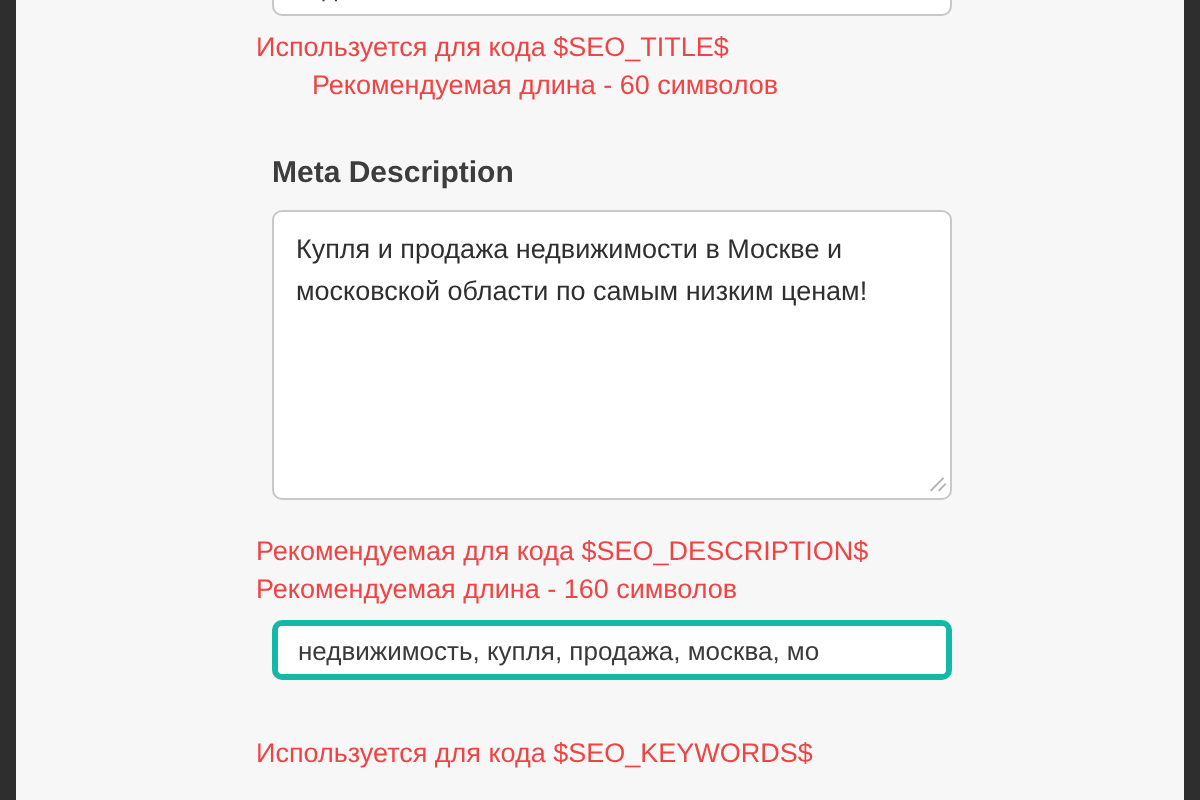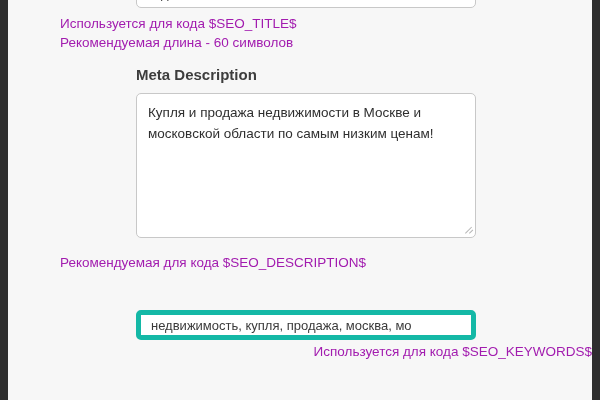--- a/index.html
+++ b/index.html
@@ -25,37 +25,37 @@
   .content {
     position: absolute;
     left: 0;
     top: 0;
     width: 584px;
   }
   .field-label {
     font-size: 15px;
     font-weight: bold;
     color: #3d3d3d;
-    margin: 0 0 10px 0;
+    margin: 12px 0 10px 0;
     padding-left: 128px;
   }
   .hint {
     font-size: 13.5px;
-    color: #a21caf;
-    padding-left: 52px;
+    color: #ef4444;
+    padding-left: 120px;
     line-height: 19px;
   }
   .input-wrap {
     padding-left: 128px;
   }
   .text-input {
     box-sizing: border-box;
     width: 340px;
     height: 30px;
-    border: 5px solid #14b8a6;
+    border: 3px solid #14b8a6;
     border-radius: 5px;
     background: #ffffff;
     font-family: "Liberation Sans", sans-serif;
     font-size: 13px;
     color: #3a3a3a;
     padding: 4px 10px;
     outline: none;
   }
   .text-area {
     box-sizing: border-box;
@@ -109,36 +109,37 @@
 </style>
 </head>
 <body>
 
 <div class="page">
   <div class="content">
 
     <div class="block" style="top:0;">
       <input class="cut-top" type="text" value="недвижимость в Москве и области" style="">
       <div class="hint" style="position:absolute; top:14px;">Используется для кода $SEO_TITLE$</div>
-      <div class="hint" style="position:absolute; top:33px;">Рекомендуемая длина - 60 символов</div>
+      <div class="hint" style="position:absolute; top:33px;margin-left:28px;">Рекомендуемая длина - 60 символов</div>
     </div>
 
     <div class="block" style="top:66px;">
       <div class="field-label">Meta Description</div>
       <div class="input-wrap" style="position:relative;">
         <textarea class="text-area" style="">Купля и продажа недвижимости в Москве и московской области по самым низким ценам!</textarea>
         <div class="resize-grip" style="left:455px; top:131px;">
           <i style="width:9px; left:2px; top:9px; transform:rotate(-45deg);"></i>
           <i style="width:5px; left:6px; top:9px; transform:rotate(-45deg);"></i>
         </div>
       </div>
       <div class="hint" style="margin-top:11px;">Рекомендуемая для кода $SEO_DESCRIPTION$</div>
+      <div class="hint">Рекомендуемая длина - 160 символов</div>
     </div>
 
     <div class="block" style="top:310px;">
       <div class="input-wrap">
         <input class="text-input" type="text" value="недвижимость, купля, продажа, москва, мо" style="">
       </div>
-      <div class="hint" style="margin-top:2px;text-align:right;">Используется для кода $SEO_KEYWORDS$</div>
+      <div class="hint" style="margin-top:27px;">Используется для кода $SEO_KEYWORDS$</div>
     </div>
 
   </div>
 </div>
 
 </body></html>

